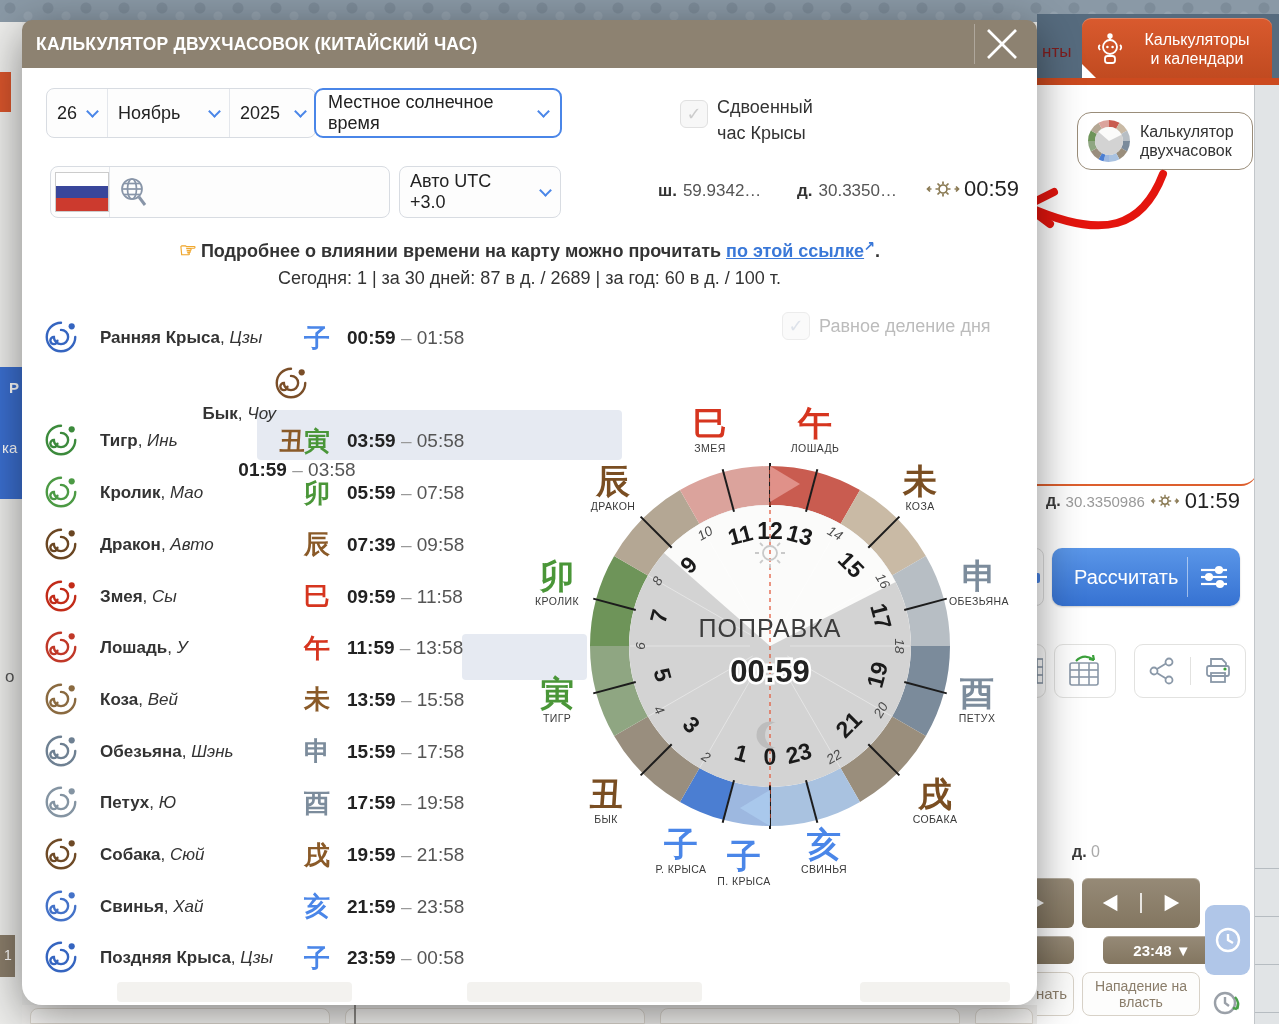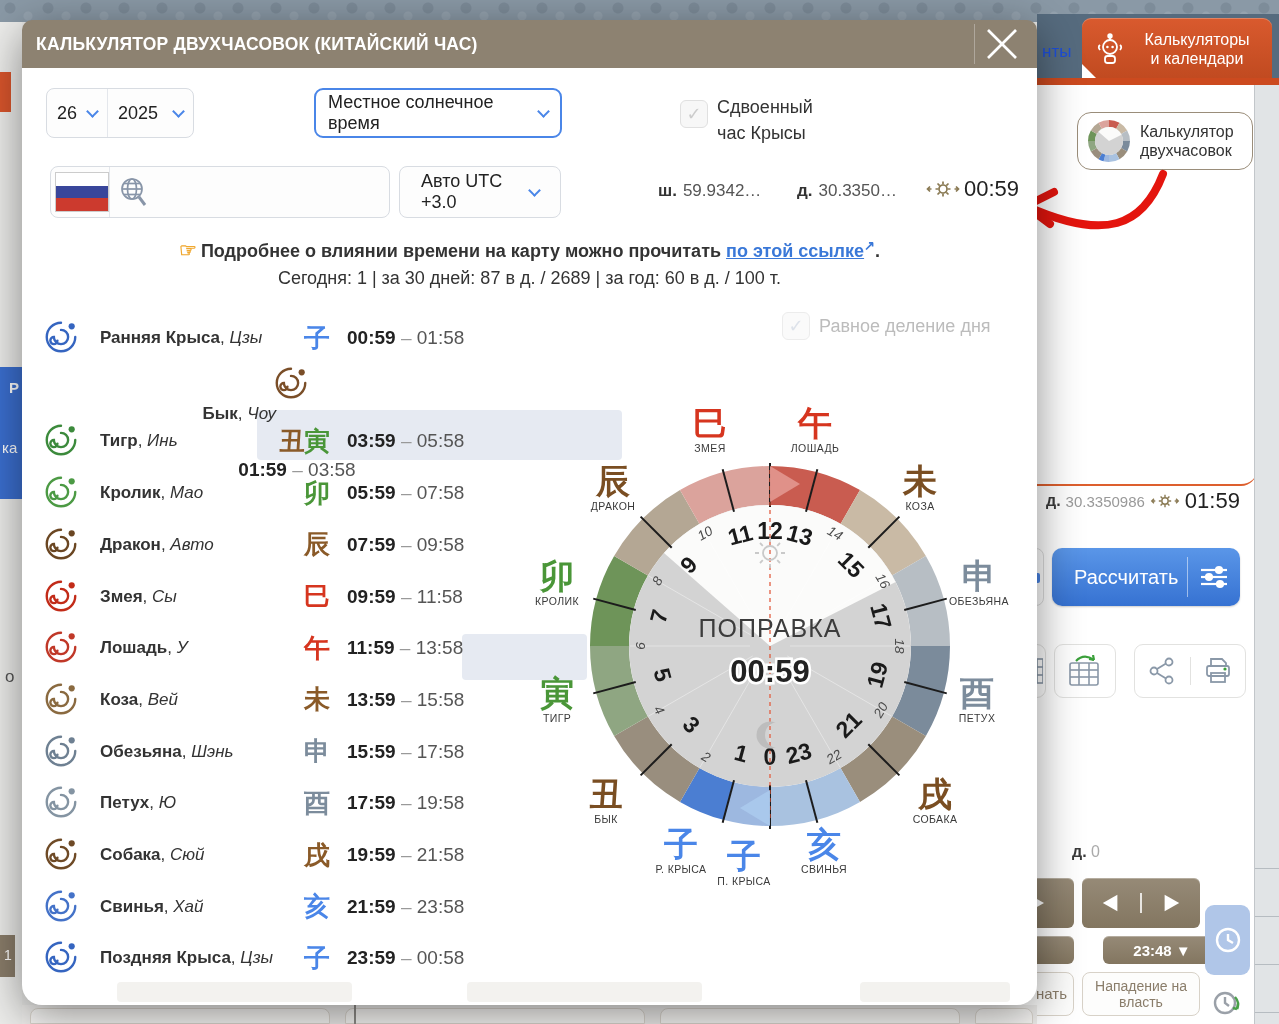--- a/index.html
+++ b/index.html
@@ -16,21 +16,21 @@
   #left-strip { left:0; top:22px; width:22px; height:1002px; background:#ededeb; }
   .ls-orange { left:0; top:50px; width:11px; height:40px; background:#d9552c; }
   .ls-blue { left:0; top:345px; width:22px; height:132px; background:#3b6fd0; color:#fff; }
   .ls-blue span { position:absolute; font-size:15px; }
   .ls-o { left:5px; top:645px; font-size:17px; color:#555; }
   .ls-taupe { left:0; top:913px; width:15px; height:42px; background:#8a7d6a; color:#fff;
     font-size:14px; padding:12px 0 0 4px; }
 
   
   #tabbar-bg { left:1037px; top:14px; width:242px; height:66px; background:#566b7e; }
-  #tab-partial { left:1042px; top:42px; color:#1d4ed8; font-size:17px; }
+  #tab-partial { left:1042px; top:42px; color:#7f1d1d; font-size:17px; }
   #calc-tab { left:1082px; top:18px; width:190px; height:62px; border-radius:9px 9px 0 0;
     background:linear-gradient(#d95a2e,#c04a20); color:#fff; display:flex; align-items:center;
     gap:8px; padding:0 10px 0 14px; box-shadow:inset 0 1px 0 rgba(255,255,255,.25); }
   #calc-tab .fold { position:absolute; left:0; bottom:0; width:0; height:0;
     border-left:16px solid #fff; border-top:16px solid transparent; }
   #calc-tab .tab-text { font-size:16px; line-height:19px; text-align:center; flex:1; }
   #orange-bar { left:1037px; top:78px; width:242px; height:7px; background:#cc4a1f; }
 
   
   #right-panel { left:1037px; top:85px; width:217px; height:939px; background:#fff; }
@@ -118,21 +118,21 @@
   #city-group { left:28px; top:146px; width:340px; height:52px; }
   #flag { width:54px; height:40px; margin:5px 0 0 4px; border:1px solid #ccc; flex:none; }
   #flag .s1 { height:33%; background:#fff; } #flag .s2 { height:34%; background:#39469b; }
   #flag .s3 { height:33%; background:#cc3a2e; }
   #city-input { flex:1; border:none; outline:none; font-size:19px; color:#222; padding-left:12px;
     background:transparent; font-family:"Liberation Sans",sans-serif; }
   #globe-btn { width:46px; border-left:1px solid #e4e7ec; display:flex; align-items:center;
     justify-content:center; }
   #utc-select { left:377px; top:146px; width:162px; height:52px; border:1px solid #d8dce2;
     border-radius:8px; display:flex; align-items:center; justify-content:space-between;
-    padding:0 21px; font-size:18px; color:#222; background:#fdfdfd; }
+    padding:0 10px; font-size:18px; color:#222; background:#fdfdfd; }
   .coord { font-size:17px; color:#555; } .coord b { color:#333; margin-right:6px; }
   #lat { left:636px; top:161px; } #lon { left:775px; top:161px; }
   #sun-time { left:904px; top:156px; display:flex; align-items:center; gap:4px; }
   #sun-time .t { font-size:22px; color:#222; }
 
   #info-line1 { left:0; top:218px; width:1015px; text-align:center; font-size:18px; color:#333;font-weight:bold; }
   #info-line1 a { color:#3a78d8; text-decoration:underline; }
   #info-line1 .ext { color:#3a78d8; font-size:13px; vertical-align:super; text-decoration:none; }
   #info-line1 .hand { color:#f0a830; font-size:20px; margin-right:4px; }
   #info-line2 { left:0; top:248px; width:1015px; text-align:center; font-size:18px; color:#333; }
@@ -392,20 +392,24 @@
   <div class="ghost" style="left:440px;top:614px;width:125px;height:46px;background:rgba(52,84,148,0.12)"></div>
   <div class="ghost" style="left:95px;top:962px;width:235px;height:20px;background:rgba(140,125,95,0.10)"></div>
   <div class="ghost" style="left:445px;top:962px;width:235px;height:20px;background:rgba(140,125,95,0.10)"></div>
   <div class="ghost" style="left:838px;top:962px;width:150px;height:20px;background:rgba(140,125,95,0.10)"></div>
 
   <div class="abs select-group" id="date-group">
     <div class="sel-cell" style="width:60px">
       <span>26</span>
           <span class="chev"></span>
     </div>
+    <div class="sel-cell" style="width:122px">
+      <span>Ноябрь</span>
+          <span class="chev"></span>
+    </div>
     <div class="sel-cell" style="width:86px">
       <span>2025</span>
           <span class="chev"></span>
     </div>
   </div>
   <div class="abs" id="mode-select">
     <span>Местное солнечное время</span>
         <span class="chev"></span>
   </div>
   <div class="abs checkbox" id="rat-check">✓</div>
@@ -522,21 +526,21 @@
        <svg width="38" height="38" viewBox="0 0 32 32">
               <g stroke="#6a4622" fill="none" stroke-width="2" stroke-linecap="round">
          <path d="M16 4 a12 12 0 1 0 12 12"></path>
          <path d="M16 10 a6 6 0 1 1 -6 6 a3 3 0 1 0 3 3"></path>
          <circle cx="25" cy="7" r="2.6" fill="#6a4622" stroke="none"></circle>
        </g>
             </svg>
           </span>
      <span class="zname"><b>Дракон</b>, <i>Авто</i></span>
      <span class="zchar" style="color:#8a5a28">辰</span>
-     <span class="ztime"><b>07:59</b> <span class="dash">–</span> <span class="end">09:58</span></span>
+     <span class="ztime"><b>07:39</b> <span class="dash">–</span> <span class="end">09:58</span></span>
         </div>
         <div class="zrow" style="top: 550.5px;">
           <span class="zicon">
        <svg width="38" height="38" viewBox="0 0 32 32">
               <g stroke="#c22b18" fill="none" stroke-width="2" stroke-linecap="round">
          <path d="M16 4 a12 12 0 1 0 12 12"></path>
          <path d="M16 10 a6 6 0 1 1 -6 6 a3 3 0 1 0 3 3"></path>
          <circle cx="25" cy="7" r="2.6" fill="#c22b18" stroke="none"></circle>
        </g>
             </svg>

